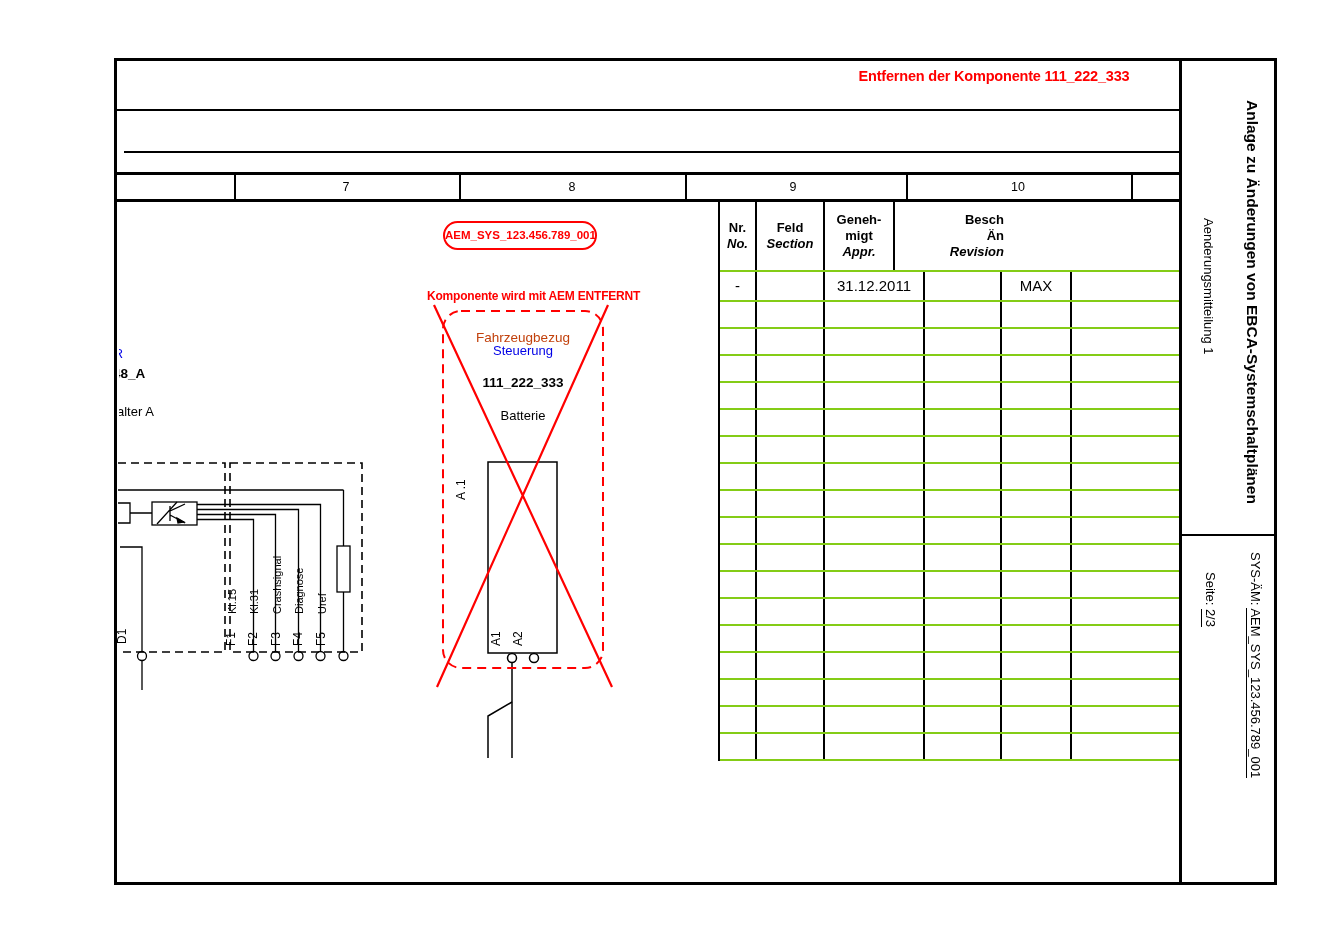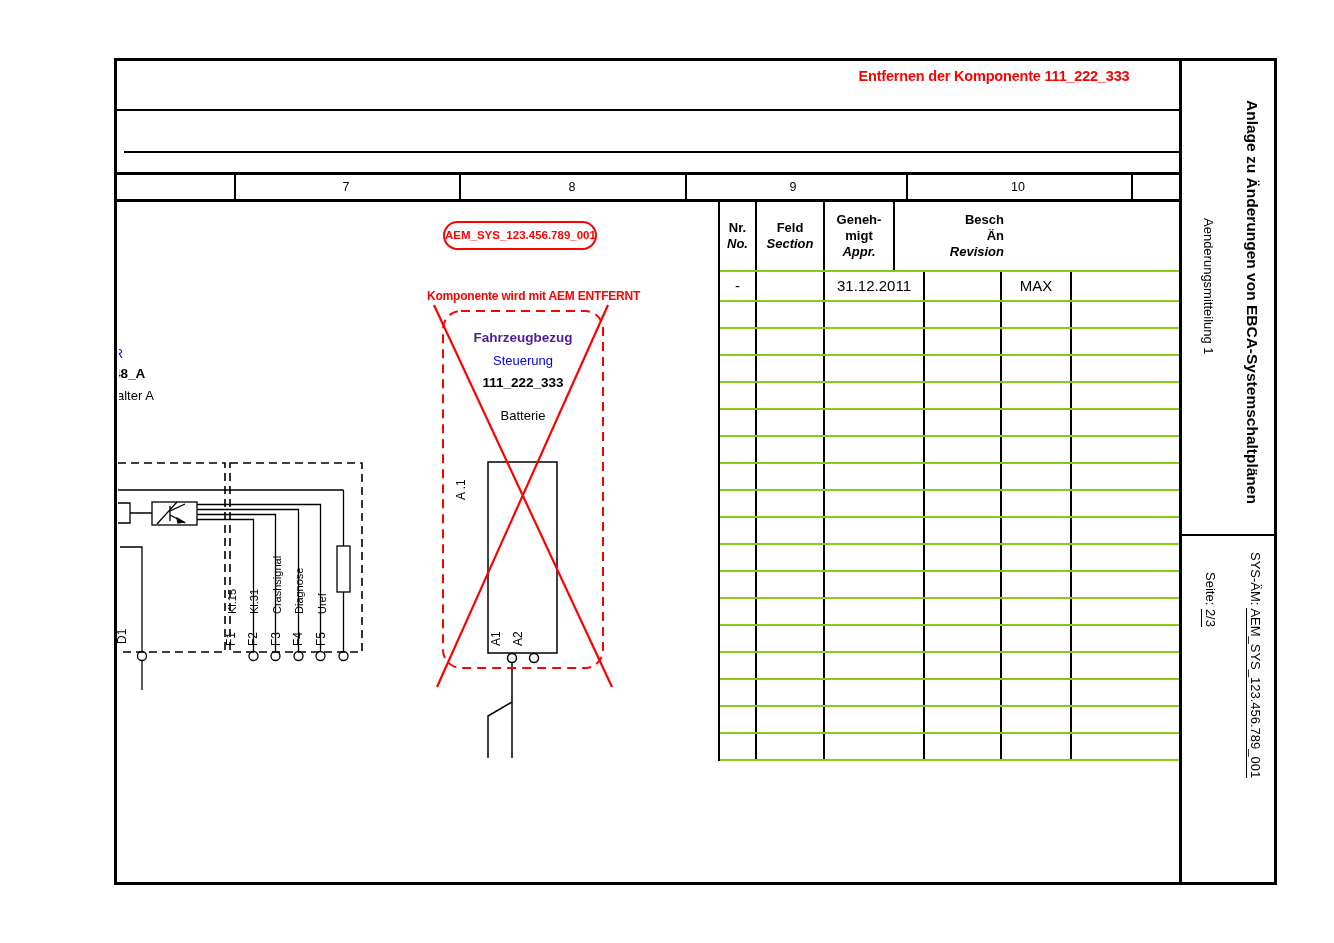--- a/index.html
+++ b/index.html
@@ -281,31 +281,31 @@
           </div>
         </div>
     </div>
   </div>
 
   <div class="aem-oval">
     <span>AEM_SYS_123.456.789_001</span>
   </div>
 
   <div class="removal-note">Komponente wird mit AEM ENTFERNT</div>
-  <div class="comp-text" style="top:330px;color:#4c1d95;font-weight:bold;font-size:13.5px;">Fahrzeugbezug</div>
-  <div class="comp-text" style="top:353px;color:#0000e6;font-size:13px;">Steuerung</div>
+  <div class="comp-text" style="top:330px;color:#c2410c;font-weight:normal;font-size:13.5px;">Fahrzeugbezug</div>
+  <div class="comp-text" style="top:343px;color:#0000e6;font-size:13px;">Steuerung</div>
   <div class="comp-text" style="top:375px;font-weight:bold;font-size:13.5px;">111_222_333</div>
   <div class="comp-text" style="top:408px;font-size:13px;">Batterie</div>
   <div class="vlabel" style="left:467px;top:488px;">A .1</div>
   <div class="vlabel" style="left:502px;top:634px;">A1</div>
   <div class="vlabel" style="left:524px;top:634px;">A2</div>
 
   <div class="clip" style="left:119px;top:347px;width:14px;height:16px;color:#0000e6;font-size:12.5px;"><span style="margin-left:-5px;">R</span></div>
   <div class="clip" style="left:119px;top:366px;width:42px;height:18px;font-weight:bold;font-size:13.5px;"><span style="margin-left:-6px;">48_A</span></div>
-  <div class="clip" style="left:119px;top:388px;width:50px;height:17px;font-size:13px;"><span style="margin-left:-2px;">alter A</span></div>
+  <div class="clip" style="left:119px;top:404px;width:50px;height:17px;font-size:13px;"><span style="margin-left:-2px;">alter A</span></div>
   <div class="vlabel" style="left:128px;top:632px;">D1</div>
   <div>
       <div class="vlabel" style="left: 236.5px; top: 634px;">F1</div>
       <div class="vlabel small" style="left: 237.5px; top: 603px;">Kl.15</div>
       <div class="vlabel" style="left: 258.5px; top: 634px;">F2</div>
       <div class="vlabel small" style="left: 259.5px; top: 603px;">Kl.31</div>
       <div class="vlabel" style="left: 281.5px; top: 634px;">F3</div>
       <div class="vlabel small" style="left: 282.5px; top: 603px;">Crashsignal</div>
       <div class="vlabel" style="left: 303.5px; top: 634px;">F4</div>
       <div class="vlabel small" style="left: 304.5px; top: 603px;">Diagnose</div>

